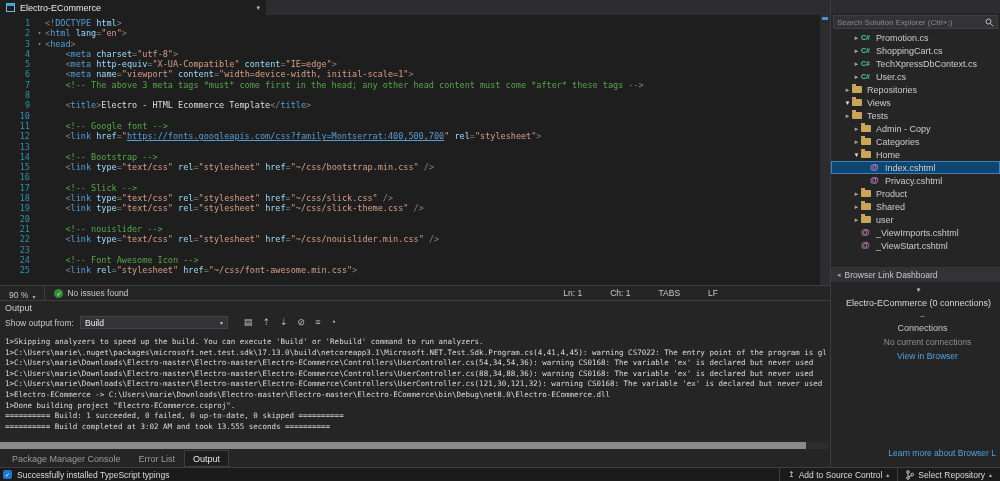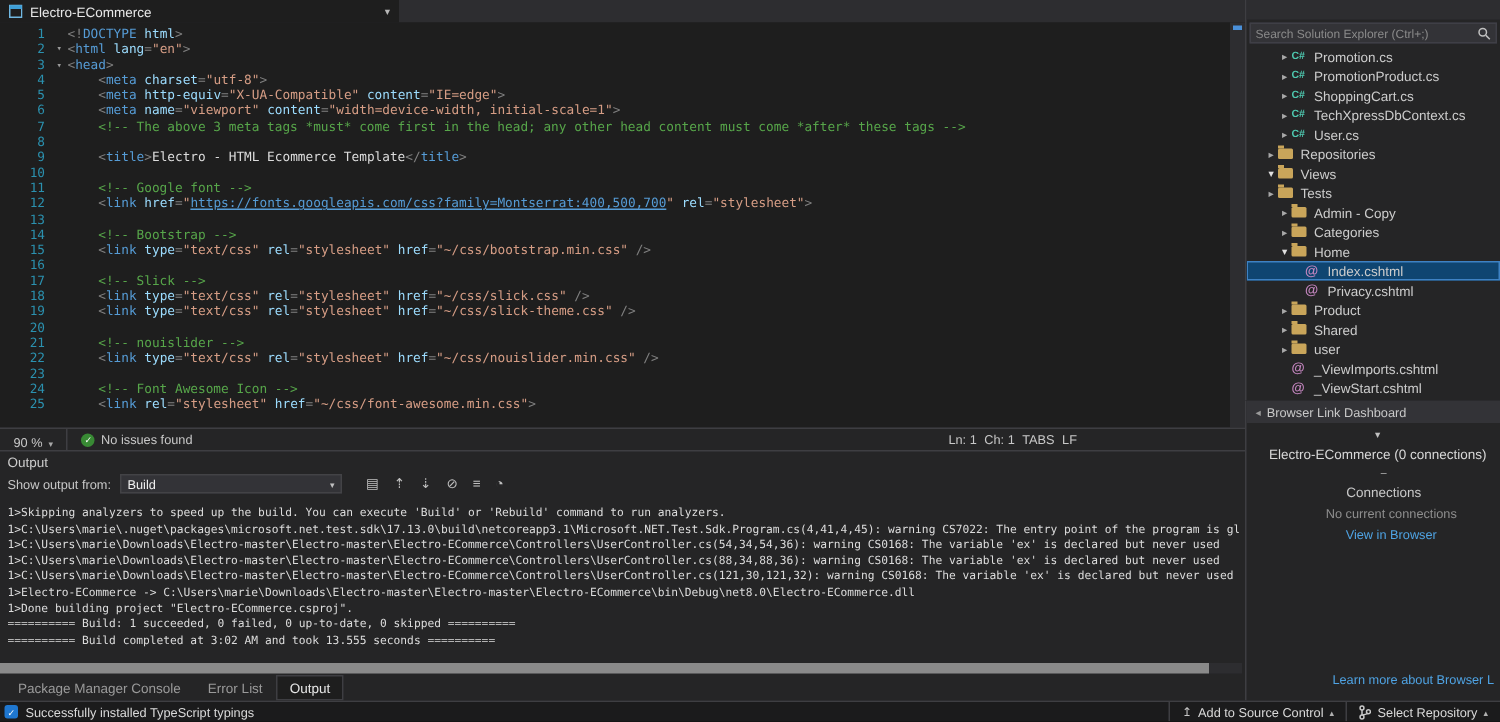--- a/index.html
+++ b/index.html
@@ -29,21 +29,21 @@
 
   
   .editor-status{position:absolute;left:0;top:285px;width:830px;height:15px;background:#252526;
                  border-top:1px solid #3E3E42;box-sizing:border-box;display:flex;align-items:center;
                  font-size:8.5px;color:#C8C8C8;}
   .zoom{display:flex;align-items:flex-end;gap:4px;padding:0 9px;border-right:1px solid #3E3E42;height:100%;}
   .zoom .caret{font-size:6px;color:#A8A8A8;}
   .health{display:flex;align-items:center;gap:4px;padding:0 9px;}
   .health-dot{width:9px;height:9px;border-radius:50%;background:#388A34;color:#fff;font-size:6px;
               display:flex;align-items:center;justify-content:center;flex:none;}
-  .caret-info{margin-left:auto;margin-right:112px;display:flex;gap:5px;}
+  .caret-info{margin-left:auto;margin-right:112px;display:flex;gap:28px;}
 
   
   .output-panel{position:absolute;left:0;top:300px;width:830px;height:150px;background:#252526;
                 border-top:1px solid #3E3E42;box-sizing:border-box;}
   .panel-title{font-size:9px;color:#CCCCCC;padding:2px 0 1px 5px;height:13px;box-sizing:border-box;}
   .output-toolbar{display:flex;align-items:center;height:17px;padding-left:5px;gap:6px;}
   .ot-label{font-size:8.5px;color:#C8C8C8;}
   .combo{width:148px;height:13px;background:#333337;border:1px solid #434346;display:flex;
          align-items:center;font-size:8.5px;color:#F0F0F0;padding:0 4px;box-sizing:border-box;}
   .combo .caret{margin-left:auto;font-size:6px;color:#C0C0C0;}
@@ -330,27 +330,20 @@
           <span class="tree-icon">
             <span class="icon-cs">C#</span>
           </span>
           <span class="tree-label">Promotion.cs</span>
         </div>
         <div class="tree-row" style="padding-left: 21px;">
           <span class="tw-arrow">▸</span>
           <span class="tree-icon">
             <span class="icon-cs">C#</span>
           </span>
-          <span class="tree-label">PromotionProduct.cs</span>
-        </div>
-        <div class="tree-row" style="padding-left: 21px;">
-          <span class="tw-arrow">▸</span>
-          <span class="tree-icon">
-            <span class="icon-cs">C#</span>
-          </span>
           <span class="tree-label">ShoppingCart.cs</span>
         </div>
         <div class="tree-row" style="padding-left: 21px;">
           <span class="tw-arrow">▸</span>
           <span class="tree-icon">
             <span class="icon-cs">C#</span>
           </span>
           <span class="tree-label">TechXpressDbContext.cs</span>
         </div>
         <div class="tree-row" style="padding-left: 21px;">

